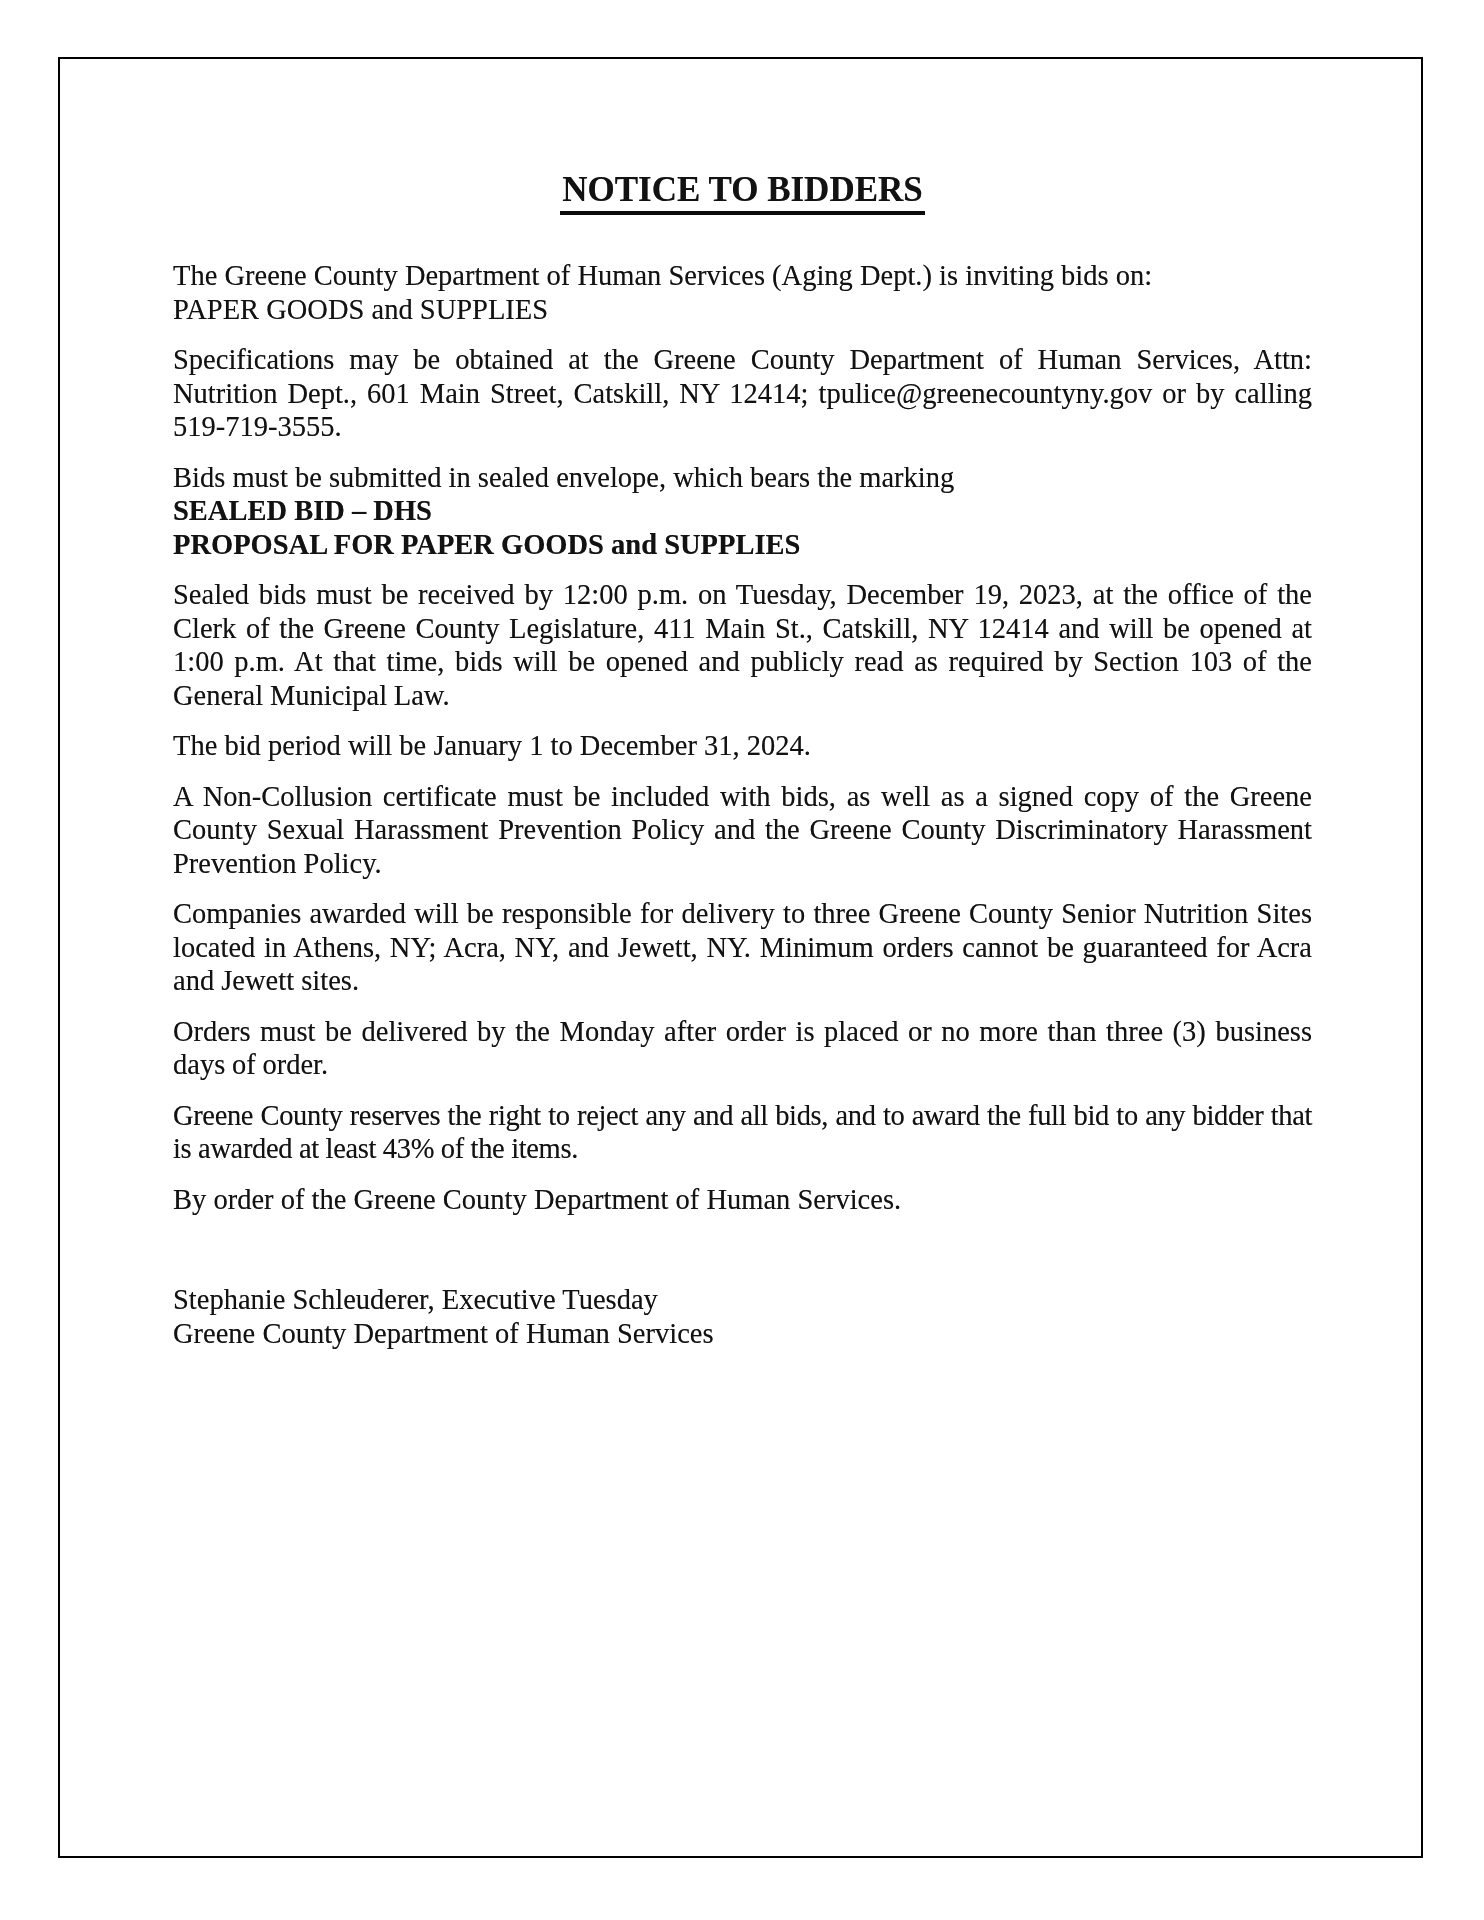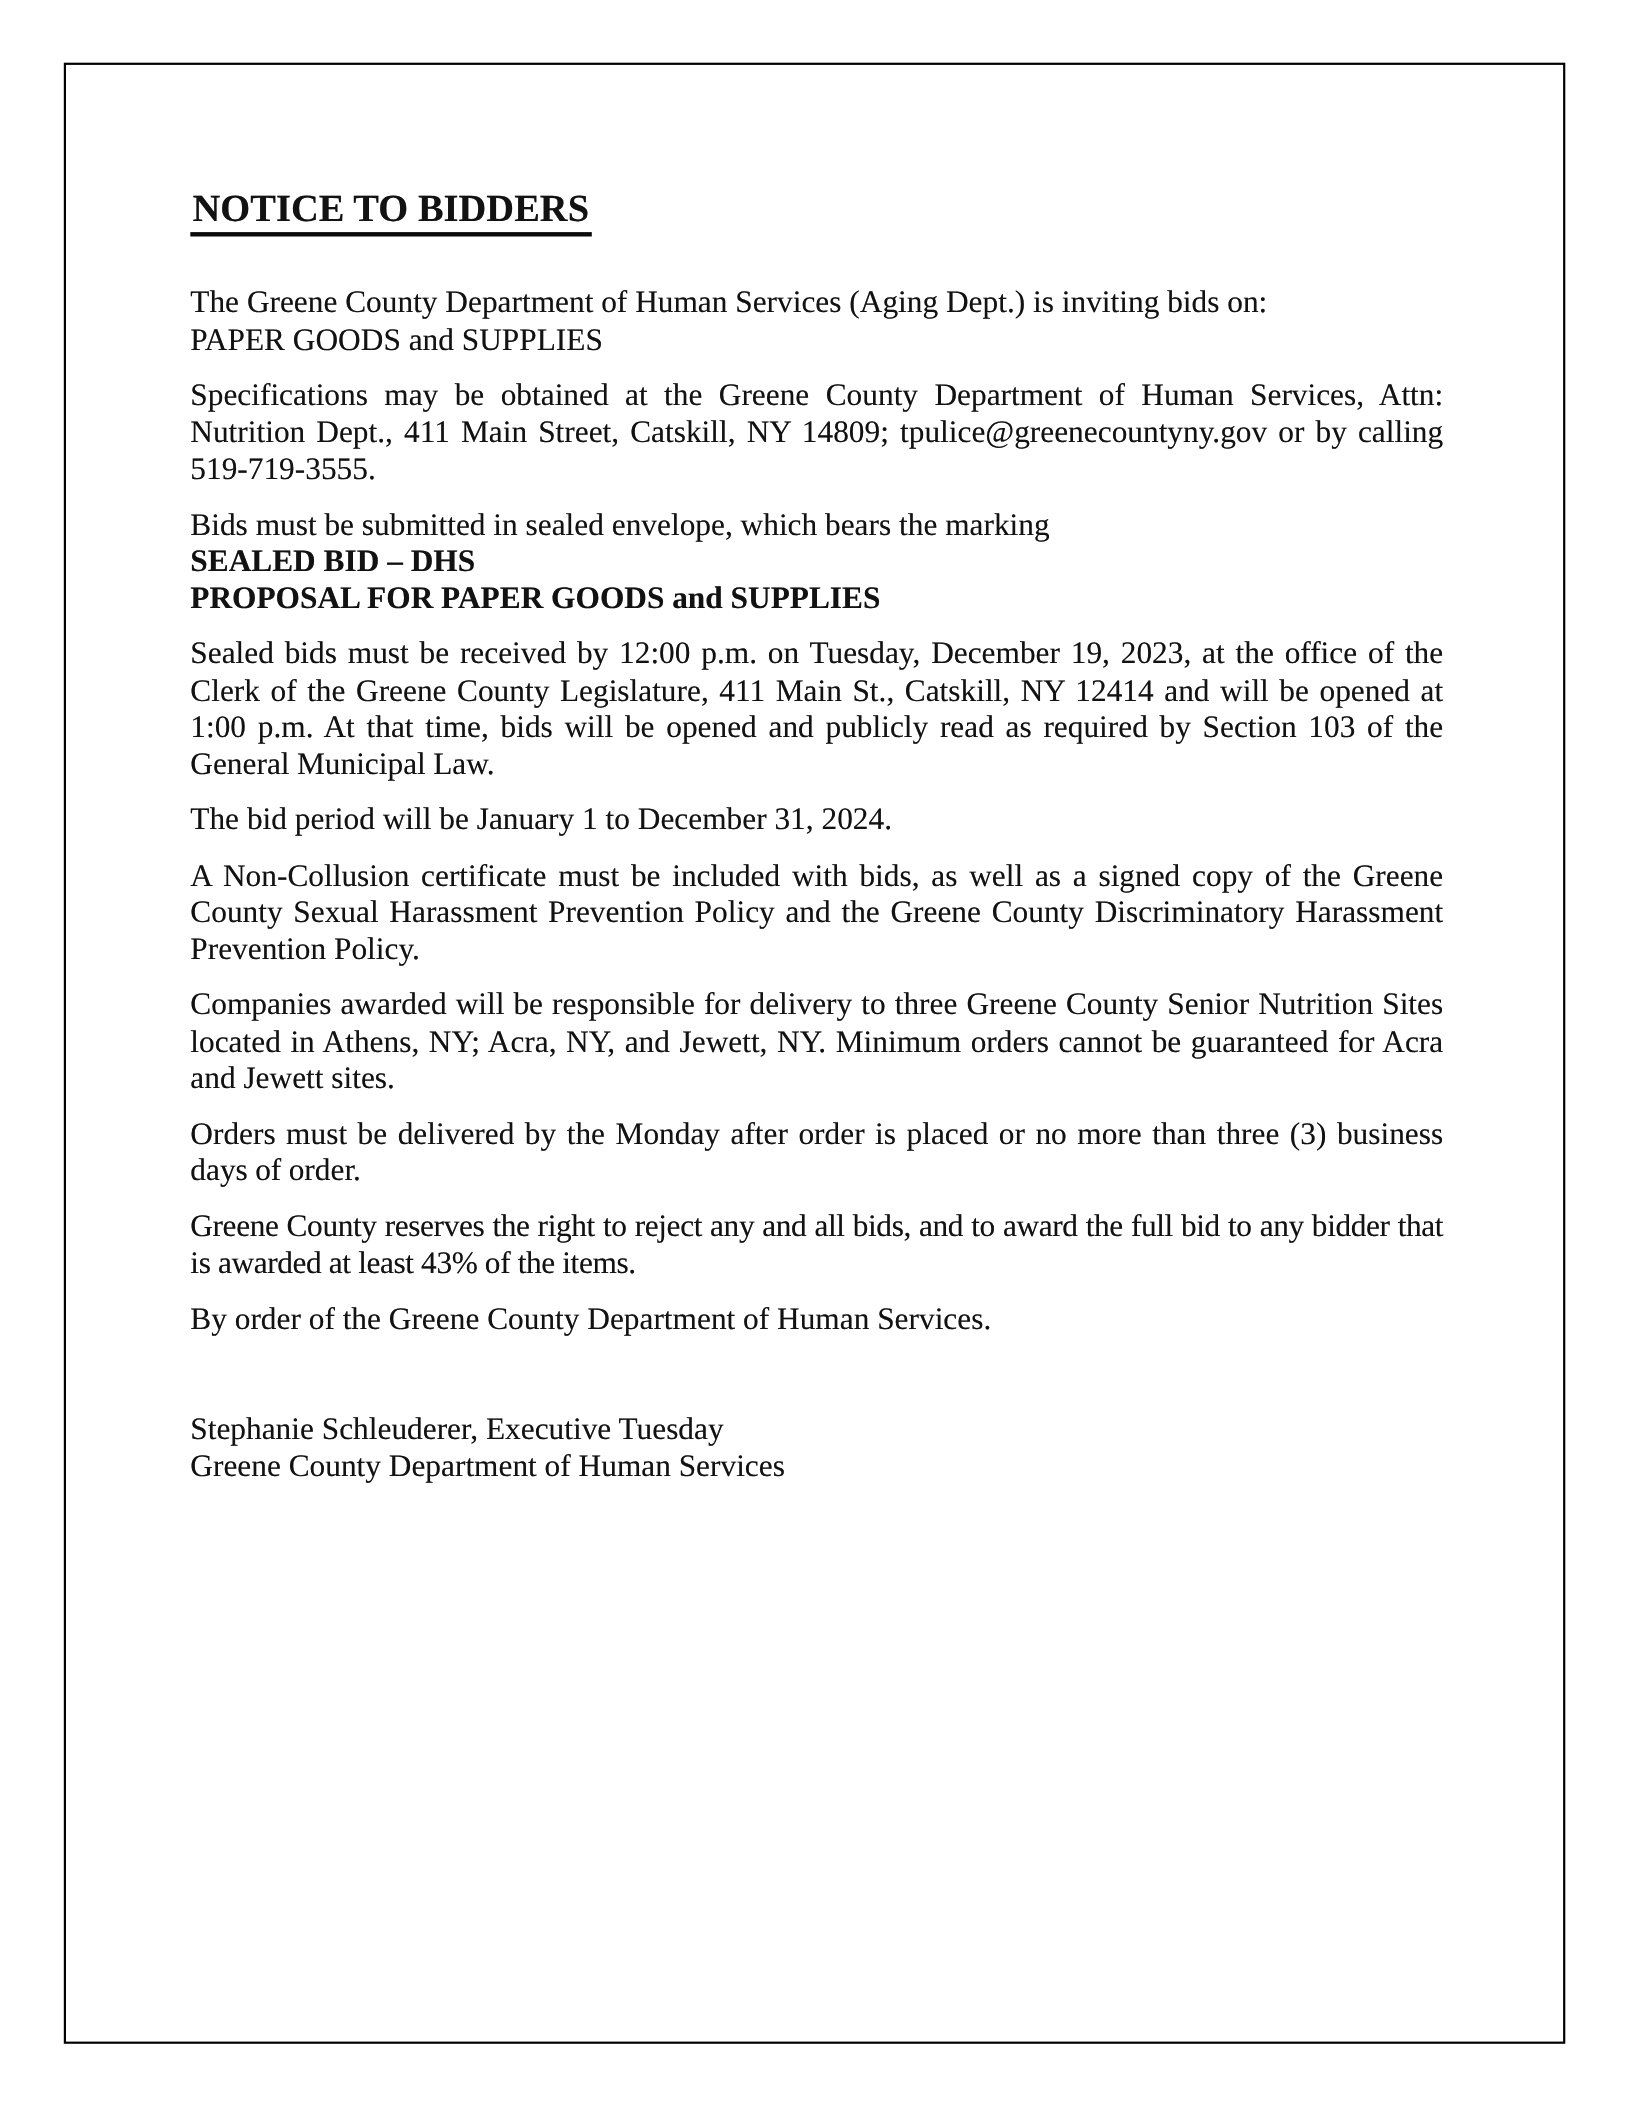--- a/index.html
+++ b/index.html
@@ -29,21 +29,21 @@
     position: absolute;
     left: 173px;
     top: 57px;
     width: 1139px;
     font-size: 28.5px;
     line-height: 33.5px;
     text-shadow: 0 0 0.5px rgba(0,0,0,0.45);
   }
   .title-row {
     margin-top: 112px;
-    text-align: left;
+    text-align: center;
     font-size: 35px;
     line-height: 41px;
     font-weight: bold;
   }
   .title-row .title-underline {
     display: inline-block;
     border-bottom: 4px solid #0a0a0a;
     padding: 0 2px 1px 2px;
   }
   .para {
@@ -85,21 +85,21 @@
 
   <div class="title-row">
     <span class="title-underline">NOTICE TO BIDDERS</span>
   </div>
 
   <div class="para intro">
     <div>The Greene County Department of Human Services (Aging Dept.) is inviting bids on:</div>
     <div class="centered">PAPER GOODS and SUPPLIES</div>
   </div>
 
-  <div class="para justified">Specifications may be obtained at the Greene County Department of Human Services, Attn: Nutrition Dept., 411 Main Street, Catskill, NY 14809; tpulice@greenecountyny.gov or by calling 519-719-3555.</div>
+  <div class="para justified">Specifications may be obtained at the Greene County Department of Human Services, Attn: Nutrition Dept., 601 Main Street, Catskill, NY 12414; tpulice@greenecountyny.gov or by calling 519-719-3555.</div>
 
 
   <div class="para">
     <div>Bids must be submitted in sealed envelope, which bears the marking</div>
     <div class="centered bold">SEALED BID – DHS</div>
     <div class="centered bold">PROPOSAL FOR PAPER GOODS and SUPPLIES</div>
   </div>
 
   <div class="para justified received-para">Sealed bids must be received by 12:00 p.m. on Tuesday, December 19, 2023, at the office of the Clerk of the Greene County Legislature, 411 Main St., Catskill, NY 12414 and will be opened at 1:00 p.m.  At that time, bids will be opened and publicly read as required by Section 103 of the General Municipal Law.</div>
 

